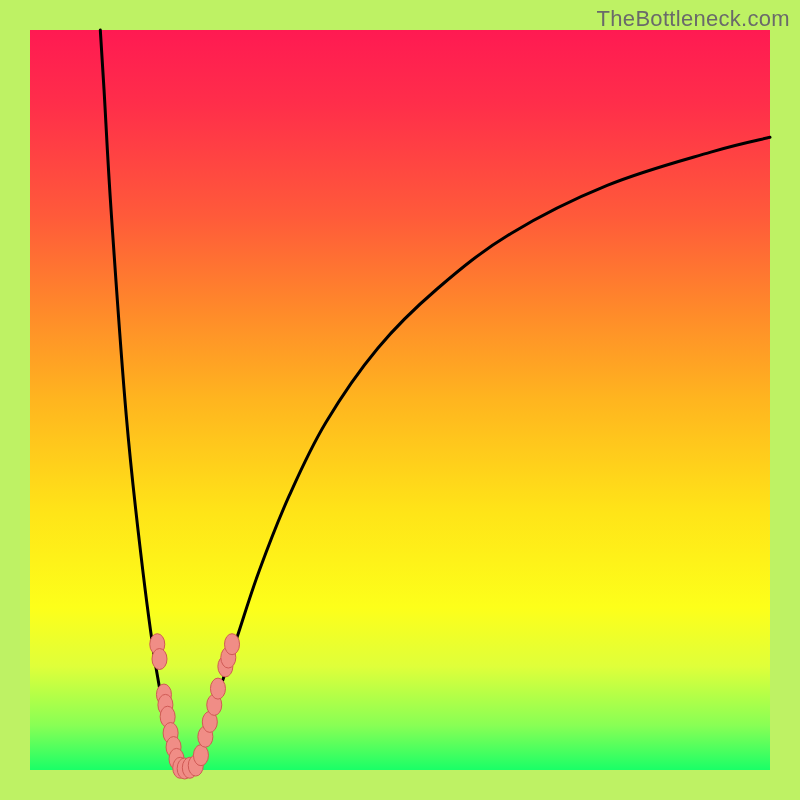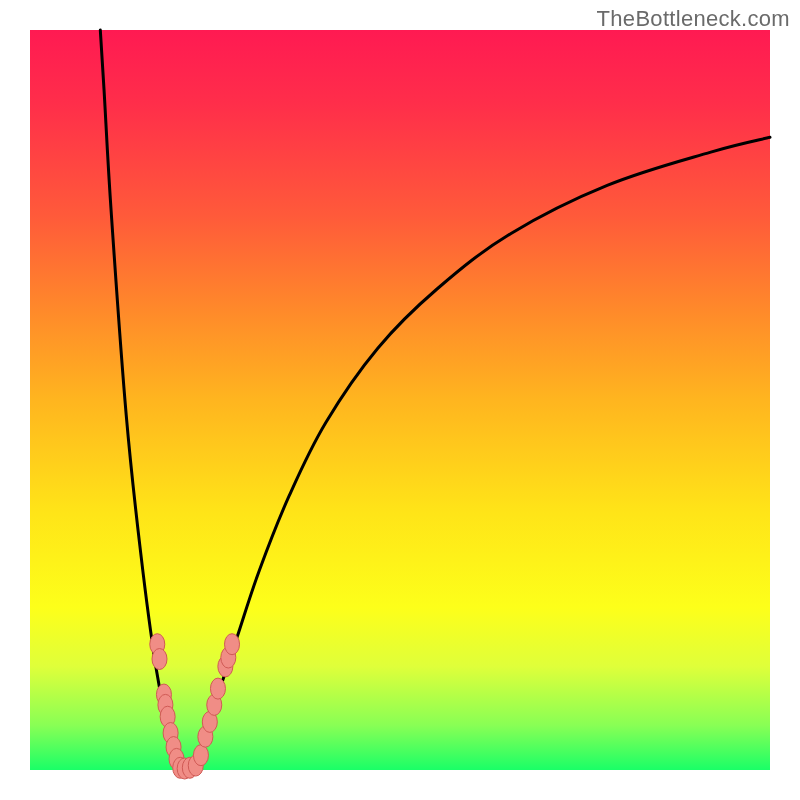--- a/index.html
+++ b/index.html
@@ -9,21 +9,21 @@
     height: 800px;
     background: #000;
     overflow: hidden;
   }
   .frame {
     position: absolute;
     left: 0;
     top: 0;
     width: 800px;
     height: 800px;
-    background: #ffffff;
+    background: #bef264;
   }
   .plot-area {
     position: absolute;
     left: 30px;
     top: 30px;
     width: 740px;
     height: 740px;
     background: linear-gradient(to bottom,
       #ff1a52 0%,
       #ff2e4a 10%,

